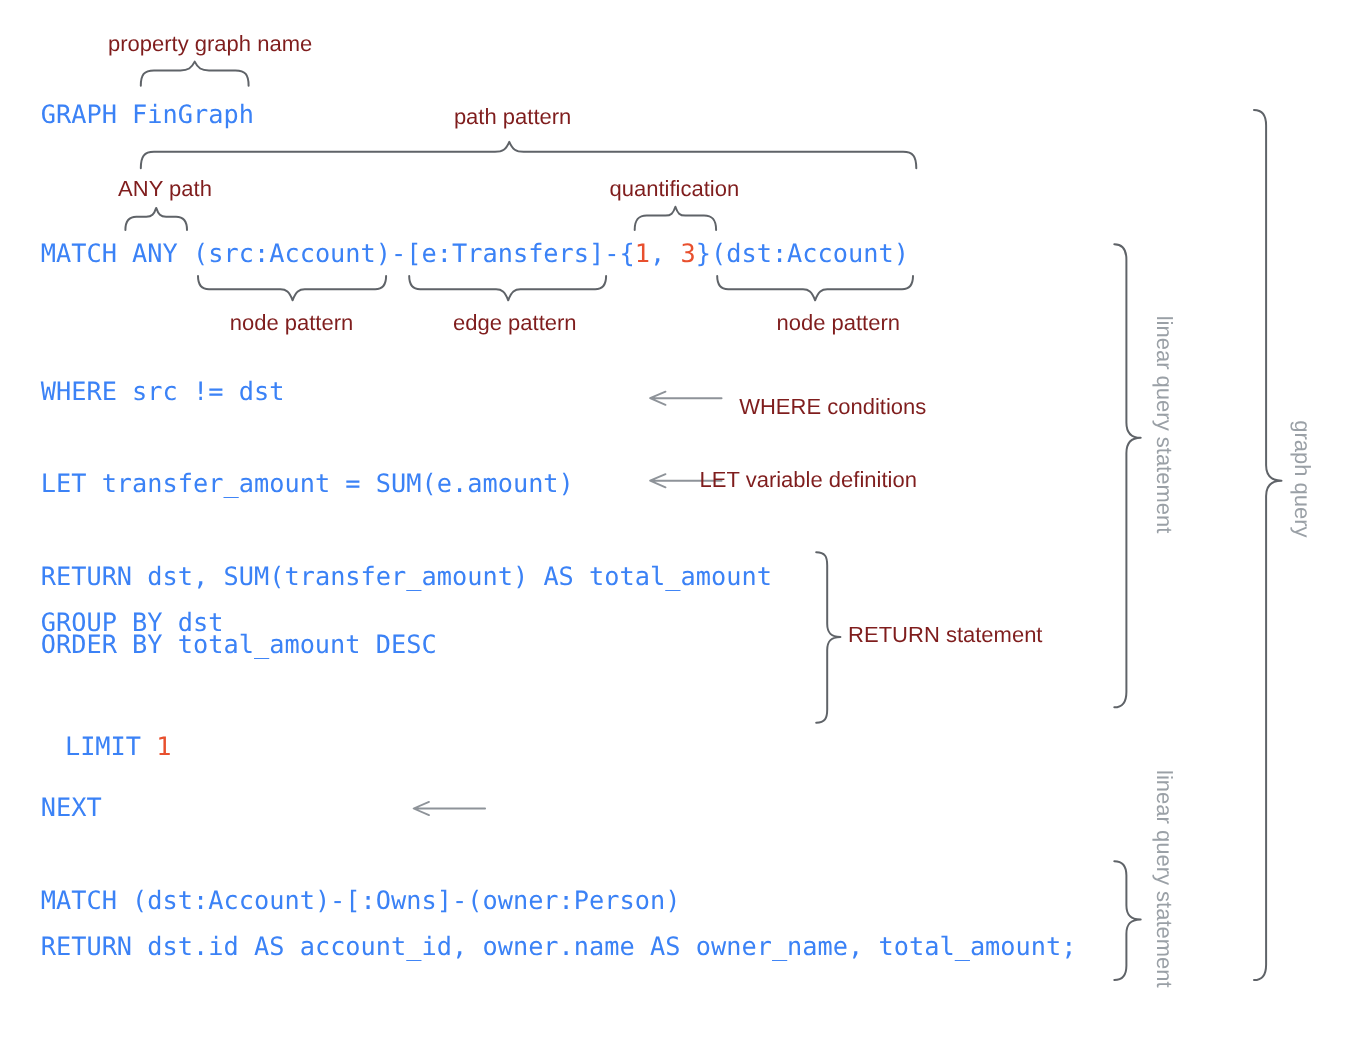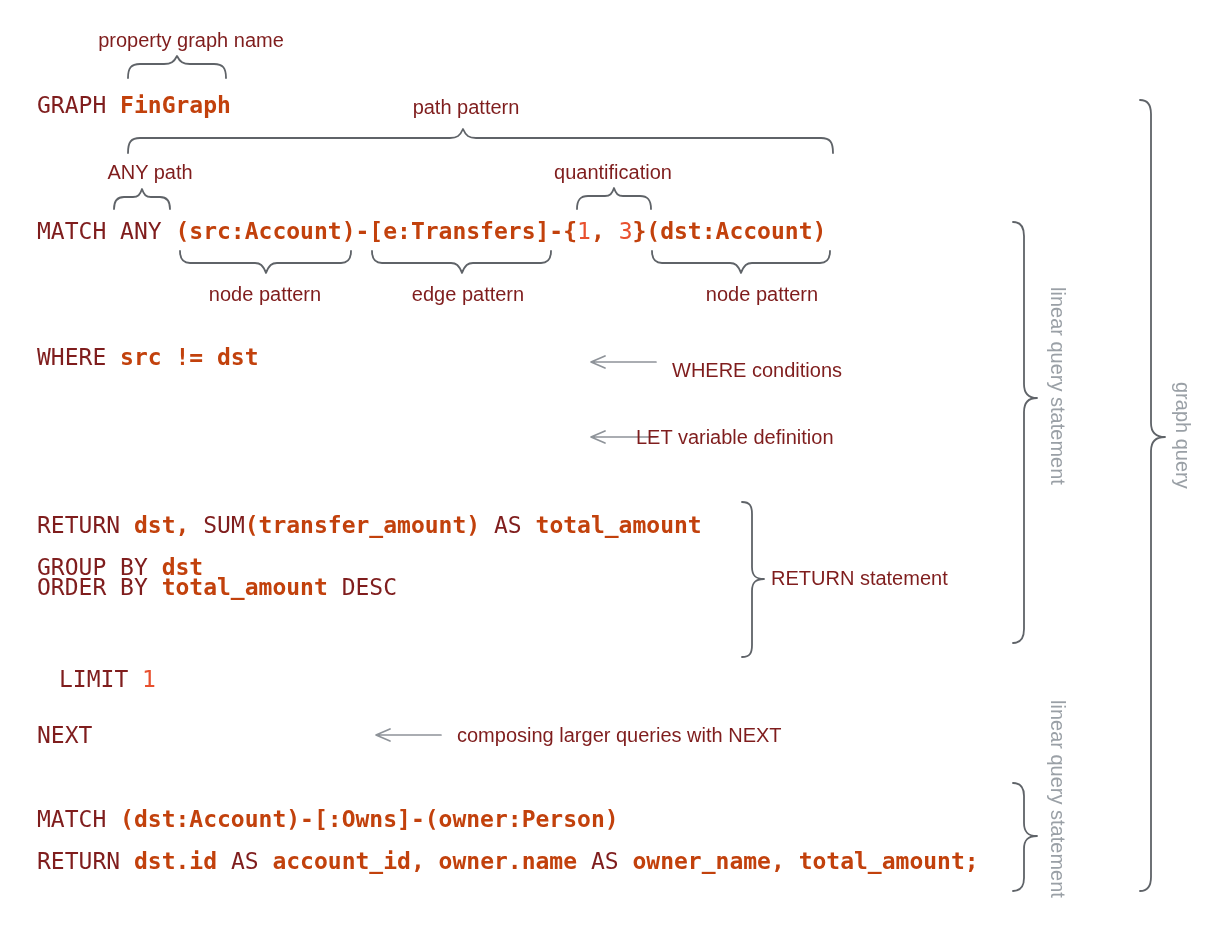--- a/index.html
+++ b/index.html
@@ -22,22 +22,22 @@
   .code {
     position: absolute;
     left: 37px;
     height: 28px;
     line-height: 28px;
     white-space: pre;
     font-family: "DejaVu Sans Mono", "Liberation Mono", monospace;
     font-size: 23px;
     color: #202124;
   }
-  .kw  { color: #7f1d1d; }
-  .tx  { color: #c2410c; font-weight: bold; }
+  .kw  { color: #3b82f6; }
+  .tx  { color: #3b82f6; }
   .num { color: #E8502E; }
   .lbl {
     position: absolute;
     height: 24px;
     line-height: 24px;
     white-space: nowrap;
     font-size: 20px;
     color: #7f1d1d;
   }
   .lbl.centered { transform: translateX(-50%); }
@@ -71,20 +71,21 @@
     <path class="arrow" d="M605,431 L591,437 L605,443 M592,437 L656,437"></path>
     <path class="arrow" d="M390,729 L376,735 L390,741 M377,735 L441,735"></path>
   </svg>
 
   <div class="code" style="top:91px;"><span class="kw">GRAPH </span><span class="tx">FinGraph</span></div>
 
   <div class="code" style="top:217px;"><span class="kw">MATCH ANY </span><span class="tx">(src:Account)-[e:Transfers]-{</span><span class="num">1</span><span class="tx">, </span><span class="num">3</span><span class="tx">}(dst:Account)</span></div>
 
   <div class="code" style="top:343px;"><span class="kw">WHERE </span><span class="tx">src != dst</span></div>
 
+  <div class="code" style="top:426px;"><span class="kw">LET </span><span class="tx">transfer_amount = </span><span class="kw">SUM</span><span class="tx">(e.amount)</span></div>
 
   <div class="code" style="top:511px;"><span class="kw">RETURN </span><span class="tx">dst, </span><span class="kw">SUM</span><span class="tx">(transfer_amount) </span><span class="kw">AS </span><span class="tx">total_amount</span></div>
 
   <div class="code" style="top:553px;"><span class="kw">GROUP BY </span><span class="tx">dst</span></div>
 
   <div class="code" style="top:573px;"><span class="kw">ORDER BY </span><span class="tx">total_amount </span><span class="kw">DESC</span></div>
 
   <div class="code" style="top:665px;margin-left:22px;"><span class="kw">LIMIT </span><span class="num">1</span></div>
 
   <div class="code" style="top:721px;"><span class="kw">NEXT</span></div>
@@ -96,19 +97,18 @@
   <div class="lbl centered" style="left:191px; top:28px;">property graph name</div>
   <div class="lbl centered" style="left:466px; top:95px;">path pattern</div>
   <div class="lbl centered" style="left:150px; top:160px;">ANY path</div>
   <div class="lbl centered" style="left:613px; top:160px;">quantification</div>
   <div class="lbl centered" style="left:265px; top:282px;">node pattern</div>
   <div class="lbl centered" style="left:468px; top:282px;">edge pattern</div>
   <div class="lbl centered" style="left:762px; top:282px;">node pattern</div>
   <div class="lbl" style="left:672px; top:358px;">WHERE conditions</div>
   <div class="lbl" style="left:636px; top:425px;">LET variable definition</div>
   <div class="lbl" style="left:771px; top:566px;">RETURN statement</div>
-  <div class="lbl" style="left:457px; top:723px;">composing larger queries with NEXT</div>
 
   <div class="vlbl" style="left:1043px; top:287px;">linear query statement</div>
   <div class="vlbl" style="left:1168px; top:382px;">graph query</div>
   <div class="vlbl" style="left:1043px; top:700px;">linear query statement</div>
 
 </div>
 
 </body></html>

